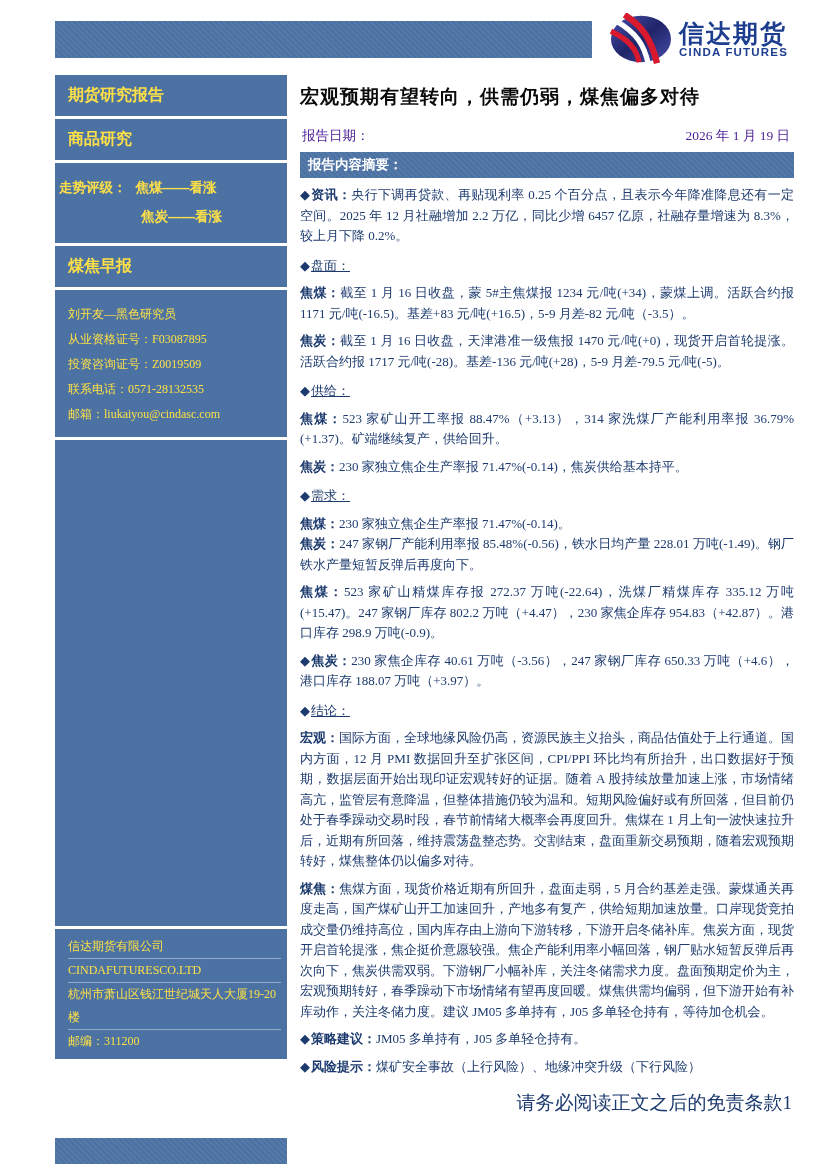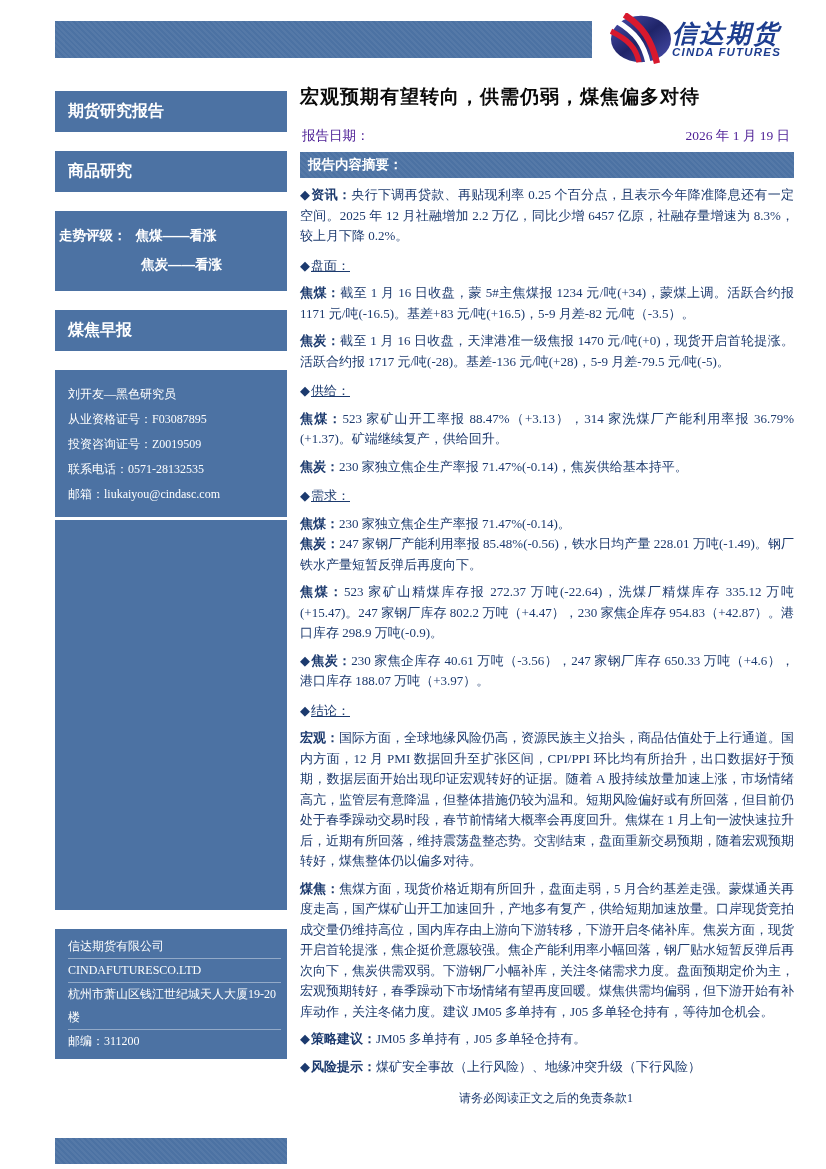--- a/index.html
+++ b/index.html
@@ -2,30 +2,30 @@
 <html><head>
 <meta charset="utf-8">
 <style>
   html,body{margin:0;padding:0;background:#ffffff;}
   .page{position:relative;width:826px;height:1169px;background:#fff;overflow:hidden;
         font-family:"Liberation Serif","DejaVu Serif",serif;}
 
   
   .top-bar{position:absolute;left:55px;top:21px;width:537px;height:37px;background:#4c72a3;
            background-image:repeating-linear-gradient(45deg,rgba(255,255,255,.05) 0 2px,transparent 2px 4px);}
-  .logo{position:absolute;left:610px;top:13px;display:flex;align-items:center;font-style:italic;}
+  .logo{position:absolute;left:610px;top:13px;display:flex;align-items:center;gap:7px;}
   .logo-texts{display:flex;flex-direction:column;line-height:1.05;}
   .brand-cn{font-family:"Liberation Sans","DejaVu Sans",sans-serif;font-weight:700;font-size:25px;
             color:#1d3d8f;letter-spacing:2px;}
   .brand-en{font-family:"Liberation Sans","DejaVu Sans",sans-serif;font-weight:700;font-size:11.5px;
             color:#1d3d8f;letter-spacing:1.2px;}
 
   
   .sidebar{position:absolute;left:55px;top:75px;width:232px;height:987px;display:flex;flex-direction:column;}
-  .s-box{background:#4c72a3;color:#ffffff;margin-bottom:3px;box-sizing:border-box;margin-top:16px;}
+  .s-box{background:#4c72a3;color:#fde047;margin-bottom:3px;box-sizing:border-box;}
   .s-box.h{font-family:"Liberation Sans","DejaVu Sans",sans-serif;font-weight:700;font-size:16px;
            padding:10px 0 10px 13px;}
   .s-box.rating{font-family:"Liberation Sans","DejaVu Sans",sans-serif;font-weight:700;font-size:13.5px;
                 padding:10px 0 12px 4px;line-height:29px;}
   .rating-val{margin-left:9px;}
   .rating-line2{padding-left:82px;}
   .s-box.analyst{font-size:12px;padding:12px 0 10px 13px;line-height:25px;}
   .s-fill{flex:1;background:#4c72a3;margin-bottom:3px;}
   .s-box.company{font-size:12px;padding:6px 0 6px 13px;line-height:23px;}
   .company .s-line{border-bottom:1px solid rgba(255,255,255,.4);margin-right:6px;}
@@ -43,21 +43,21 @@
                font-weight:700;font-size:13.5px;padding:4px 0 4px 8px;
                background-image:repeating-linear-gradient(45deg,rgba(255,255,255,.05) 0 2px,transparent 2px 4px);}
   #blocks{margin-top:4px;}
   .blk{margin:7px 0 0 0;font-size:13px;line-height:20.5px;color:#1c3a6e;text-align:justify;}
   .blk.hdr{margin-top:9px;}
   .blk.tight{margin-top:0;}
   .lbl.b{font-weight:700;}
   .lbl.u{text-decoration:underline;}
   .diamond{margin-right:1px;}
   .txt{}
-  .footer-note{text-align:center;font-size:12px;color:#1c3a6e;margin-top:13px;padding-right:2px;}
+  .footer-note{text-align:right;font-size:19px;color:#1c3a6e;margin-top:13px;padding-right:2px;}
 </style>
 </head>
 <body>
 
 <div class="page">
 
   <div class="top-bar"></div>
 
   <div class="logo">
     <svg width="62" height="52" viewBox="0 0 128 104">

